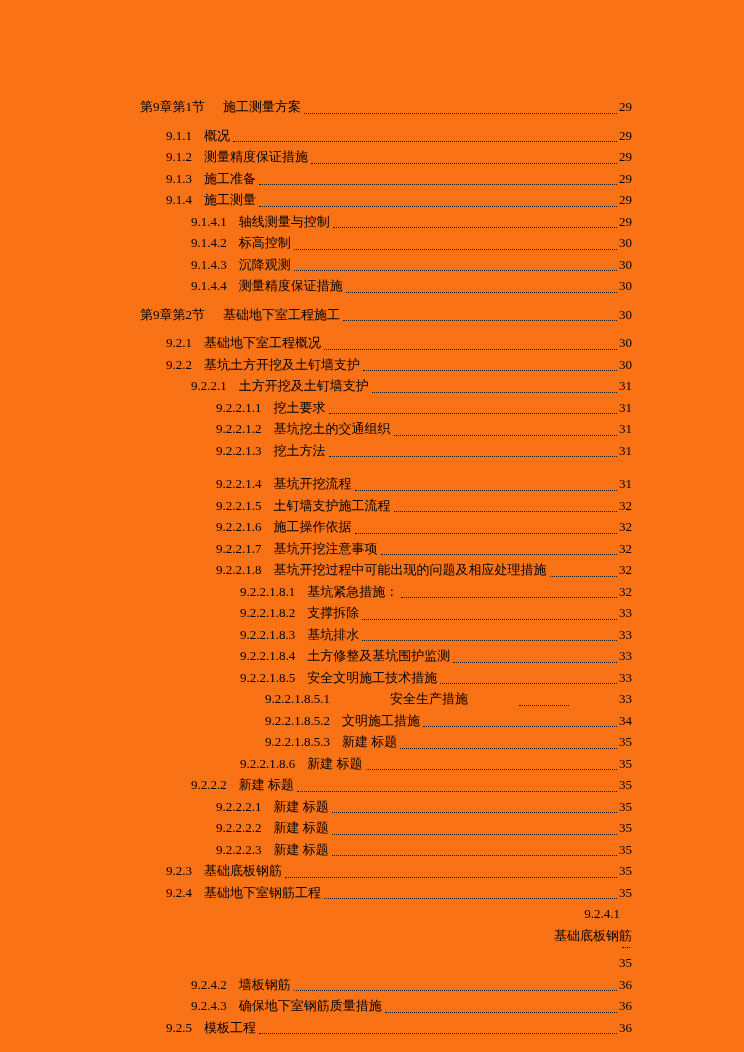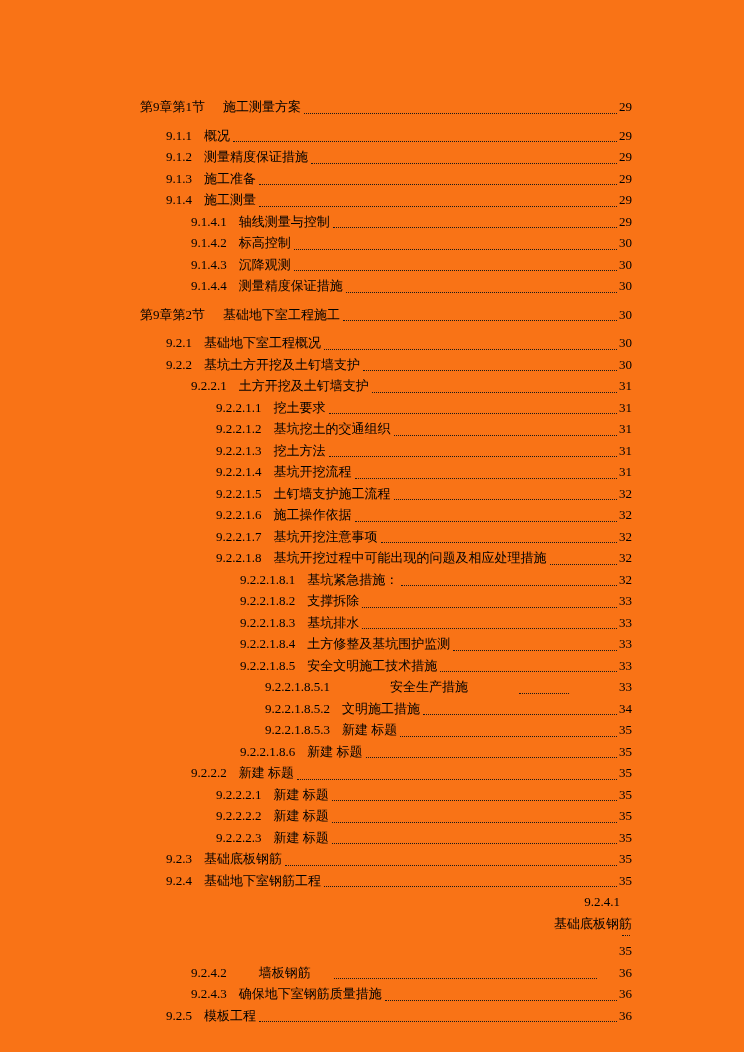--- a/index.html
+++ b/index.html
@@ -152,21 +152,21 @@
         <span class="title">基坑挖土的交通组织</span>
         <span class="leader"></span>
         <span class="pg">31</span>
       </div>
       <div class="row lvl-3" style="padding-left: 76px;">
         <span class="num">9.2.2.1.3</span>
         <span class="title">挖土方法</span>
         <span class="leader"></span>
         <span class="pg">31</span>
       </div>
-      <div class="row lvl-3" style="padding-left: 76px;">
+      <div class="row lvl-3" style="padding-left: 76px; margin-top: 12px;">
         <span class="num">9.2.2.1.4</span>
         <span class="title">基坑开挖流程</span>
         <span class="leader"></span>
         <span class="pg">31</span>
       </div>
       <div class="row lvl-3" style="padding-left: 76px;">
         <span class="num">9.2.2.1.5</span>
         <span class="title">土钉墙支护施工流程</span>
         <span class="leader"></span>
         <span class="pg">32</span>
@@ -278,21 +278,21 @@
         <span class="title">基础地下室钢筋工程</span>
         <span class="leader"></span>
         <span class="pg">35</span>
       </div>
       <div class="row lvl-2" style="padding-left: 51px; flex-direction: column;">
         <span class="num">9.2.4.1</span>
         <span class="title">基础底板钢筋</span>
         <span class="leader"></span>
         <span class="pg">35</span>
       </div>
-      <div class="row lvl-2" style="padding-left: 51px; gap: 20px;">
+      <div class="row lvl-2" style="padding-left: 51px;">
         <span class="num">9.2.4.2</span>
         <span class="title">墙板钢筋</span>
         <span class="leader"></span>
         <span class="pg">36</span>
       </div>
       <div class="row lvl-2" style="padding-left: 51px;">
         <span class="num">9.2.4.3</span>
         <span class="title">确保地下室钢筋质量措施</span>
         <span class="leader"></span>
         <span class="pg">36</span>

